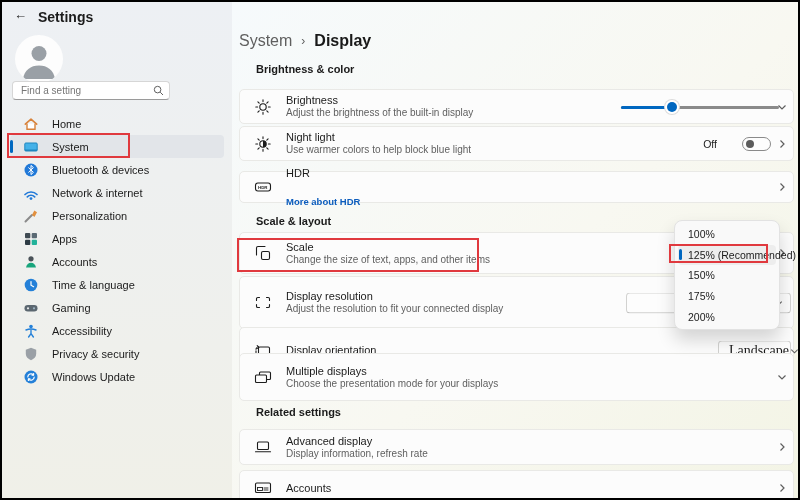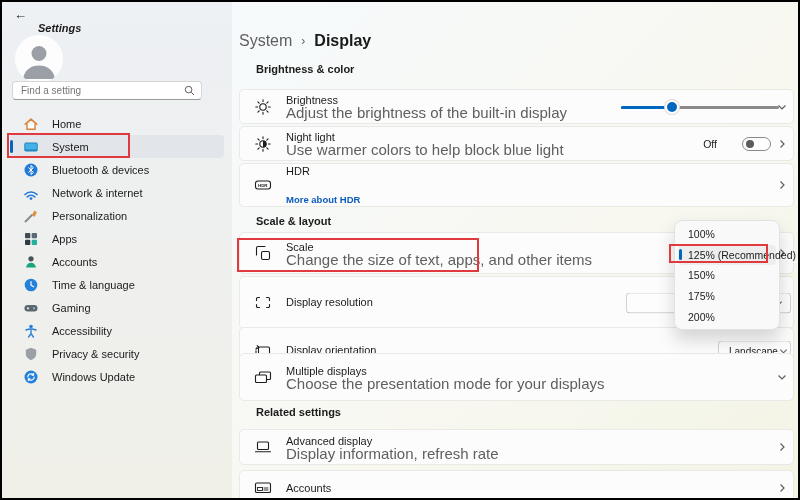--- a/index.html
+++ b/index.html
@@ -5,24 +5,24 @@
   * { margin:0; padding:0; box-sizing:border-box; }
   html,body { width:800px; height:500px; font-family:"Liberation Sans","DejaVu Sans",sans-serif; }
   .window{ position:relative; width:800px; height:500px; border:2px solid #000;
            background:#f4f6f2; overflow:hidden; }
 
   
   .sidebar{ position:absolute; left:0; top:0; bottom:0; width:230px;
             background:linear-gradient(180deg,#edf0f4 0%,#eff0ec 70%,#f0f0e8 100%); }
   .titlebar{ position:absolute; left:0; top:0; width:230px; height:28px; }
   .back-btn{ position:absolute; left:12px; top:5px; font-size:13px; color:#1b1b1b; cursor:pointer; }
-  .win-title{ position:absolute; left:36px; top:20px; font-size:11px; font-weight:700; color:#1b1b1b;font-style:italic; }
+  .win-title{ position:absolute; left:36px; top:7px; font-size:14px; font-weight:700; color:#1b1b1b; }
   .avatar{ position:absolute; left:13px; top:33px; width:48px; height:48px; border-radius:50%;
            background:#fdfdfd; overflow:hidden; }
-  .searchbox{ position:absolute; left:10px; top:79px; width:190px; height:19px;
+  .searchbox{ position:absolute; left:10px; top:79px; width:158px; height:19px;
               background:#fff; border:1px solid #d6d6d6; border-bottom:1px solid #9a9a9a;
               border-radius:4px; display:flex; align-items:center; padding:0 6px 0 8px; }
   .searchbox input{ flex:1; border:none; outline:none; font-size:10px; color:#1b1b1b;
                     background:transparent; font-family:inherit; }
   .searchbox input::placeholder{ color:#767676; }
   .nav{ position:absolute; left:0; top:110px; width:230px; }
   .nav-item{ position:relative; height:23px; display:flex; align-items:center;
              padding-left:13px; gap:13px; margin:0 8px; border-radius:4px; cursor:pointer; }
   .nav-item .nav-label{ font-size:11px; color:#1b1b1b; white-space:nowrap; }
   .nav-item.selected{ background:#e2e5e9; }
@@ -38,21 +38,21 @@
   .bc-parent{ color:#5f5f5f; cursor:pointer; }
   .bc-sep{ color:#5f5f5f; font-size:12px; }
   .bc-current{ color:#191919; font-weight:700; }
   .section-label{ position:absolute; left:8px; font-size:11px; font-weight:700; color:#1b1b1b;margin-left:16px; }
 
   .row{ position:absolute; left:7px; width:555px; background:#fcfcfc;
         border:1px solid #e9e9e6; border-radius:5px; display:flex; align-items:center;
         padding-left:14px; }
   .row-ic{ width:18px; height:18px; flex:0 0 18px; margin-right:14px; display:flex; }
   .row-title{ font-size:11px; color:#1b1b1b; line-height:13px; }
-  .row-sub{ font-size:15px; color:#5f5f5f; line-height:12px; }
+  .row-sub{ font-size:10px; color:#5f5f5f; line-height:12px; }
   .row-link{ font-size:9.5px; font-weight:700; color:#0b5cbd; line-height:12px; cursor:pointer;margin-top:16px; }
 
   .chev-r,.chev-d{ position:absolute; right:5px; top:50%; transform:translateY(-50%); display:flex; }
 
   
   .slider{ position:absolute; right:14px; top:50%; transform:translateY(-50%);
            width:158px; height:12px; }
   .slider-track{ position:absolute; left:0; right:0; top:5px; height:3px; border-radius:2px;
                  background:#8a8a8a; }
   .slider-fill{ position:absolute; left:0; top:5px; height:3px; border-radius:2px;
@@ -67,21 +67,21 @@
   .toggle-label{ font-size:10.5px; color:#1b1b1b; }
   .toggle{ width:29px; height:14px; border:1px solid #8a8a8a; border-radius:8px;
            background:#fdfdfd; position:relative; cursor:pointer; }
   .toggle-knob{ position:absolute; left:3px; top:2.5px; width:8px; height:8px;
                 border-radius:50%; background:#5c5c5c; }
 
   
   .select{ position:absolute; top:50%; transform:translateY(-50%); height:21px;
            background:#fdfdfd; border:1px solid #d2d2d0; border-bottom-color:#b9b9b7;
            border-radius:4px; display:flex; align-items:center; cursor:pointer; }
-  .select .sel-text{ font-size:10px; color:#1b1b1b; padding-left:10px; }
+  .select .sel-text{ font-size:14px; color:#1b1b1b; padding-left:10px;font-family:Liberation Serif, serif; }
   .select .sel-chev{ margin-left:auto; padding-right:6px; display:flex; }
 
   
   .popup{ position:absolute; left:442px; top:218px; width:106px; height:110px;
           background:#f9f9f9; border:1px solid #e2e2e2; border-radius:8px;
           box-shadow:0 10px 18px rgba(0,0,0,.16); z-index:10; padding:3px 3px; }
   .popup-item{ position:relative; height:20.6px; display:flex; align-items:center;
                padding-left:10px; font-size:10.5px; color:#1b1b1b; border-radius:4px;
                cursor:pointer; white-space:nowrap; }
   .popup-item.selected{ background:#ededed; }
@@ -304,21 +304,21 @@
             <span class="toggle-knob"></span>
           </span>
       </div>
       <span class="chev-r">
         <svg width="12" height="12" viewBox="0 0 12 12">
             <path d="M4.5 2.5 8 6l-3.5 3.5" fill="none" stroke="#5f5f5f" stroke-width="1.2"></path>
           </svg>
       </span>
     </div>
 
-    <div class="row" style="top:161px; height:44px">
+    <div class="row" style="top:169px; height:32px">
       <span class="row-ic">
         <svg width="18" height="18" viewBox="0 0 18 18">
           <rect x="1.5" y="5" width="15" height="8" rx="2.4" fill="none" stroke="#1c1c1c" stroke-width="1.1"></rect>
           <text x="4" y="11" font-size="4.4" font-weight="bold" fill="#1c1c1c" font-family="Liberation Sans,sans-serif">HDR</text>
         </svg>
       </span>
       <div>
         <div class="row-title">HDR</div>
         <div class="row-link">More about HDR</div>
       </div>
@@ -350,20 +350,21 @@
     </div>
 
     <div class="row" style="top:274px; height:53px">
       <span class="row-ic">
         <svg width="18" height="18" viewBox="0 0 18 18">
           <path d="M5.5 3.5H3.8A1.3 1.3 0 0 0 2.5 4.8v1.7M12.5 3.5h1.7a1.3 1.3 0 0 1 1.3 1.3v1.7M5.5 13.5H3.8a1.3 1.3 0 0 1-1.3-1.3v-1.7M12.5 13.5h1.7a1.3 1.3 0 0 0 1.3-1.3v-1.7" fill="none" stroke="#1c1c1c" stroke-width="1.1" stroke-linecap="round"></path>
         </svg>
       </span>
       <div>
         <div class="row-title">Display resolution</div>
+        <div class="row-sub">Adjust the resolution to fit your connected display</div>
       </div>
       <div class="select" style="right:2px; width:165px">
         <span class="sel-text"></span>
         <span class="sel-chev">
           <svg width="11" height="11" viewBox="0 0 12 12">
               <path d="M2.5 4.5 6 8l3.5-3.5" fill="none" stroke="#5f5f5f" stroke-width="1.2"></path>
             </svg>
         </span>
       </div>
     </div>

